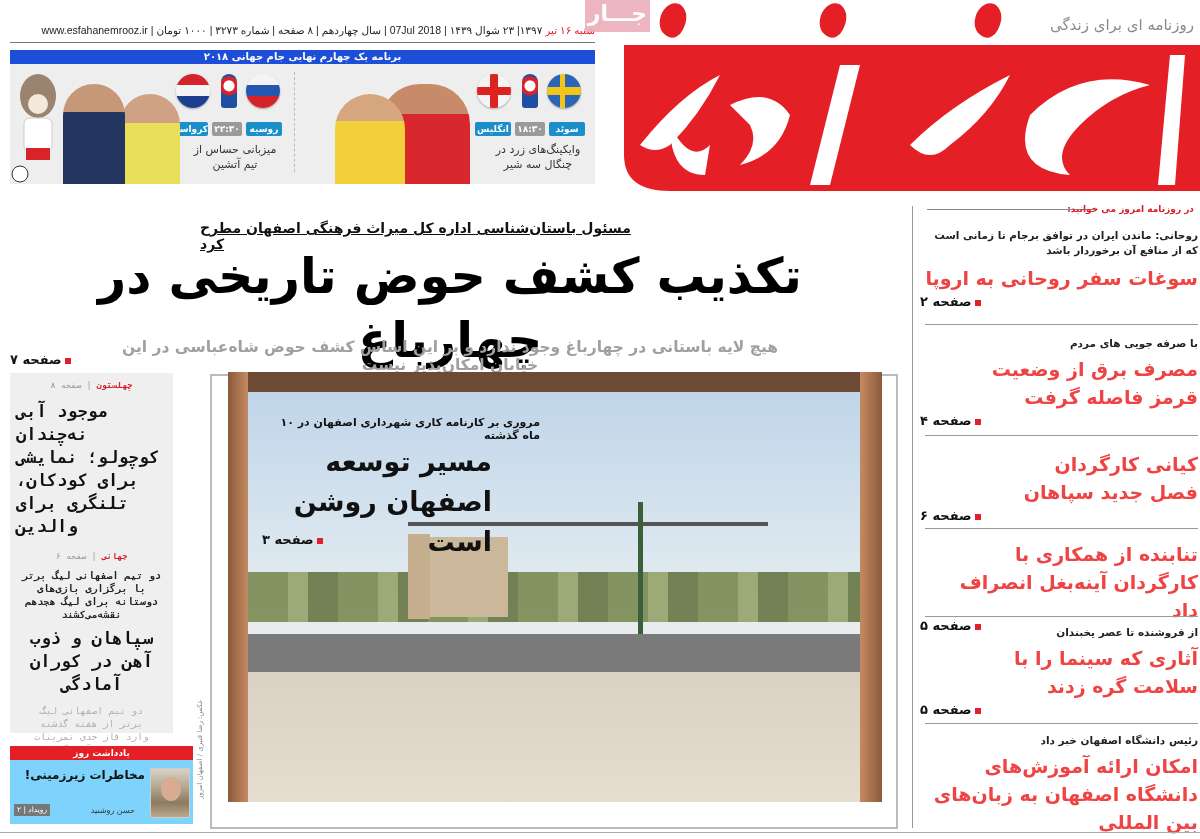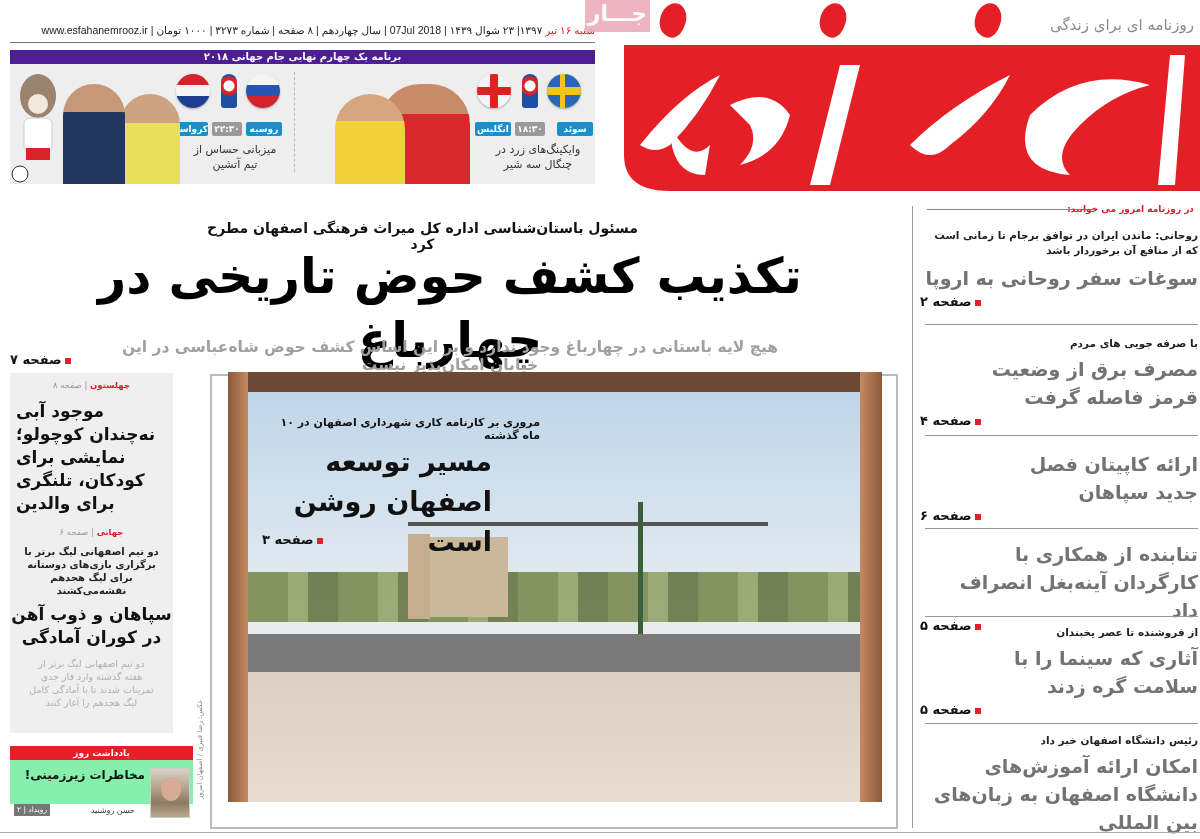--- a/index.html
+++ b/index.html
@@ -14,54 +14,54 @@
   .dateline-rule { left: 10px; top: 42px; width: 585px; height: 1px; background: #777; }
 
   
   .watermark { left: 585px; top: 0; width: 65px; height: 32px; background: #e9a9b5; color: #fff; font-weight: bold; font-size: 22px; text-align: center; line-height: 28px; opacity: 0.85; }
 
   
   .logo { left: 610px; top: 45px; width: 590px; height: 146px; }
   .tagline { right: 6px; top: 16px; font-size: 15px; color: #8a8a8a; font-family: "DejaVu Sans", sans-serif; }
 
   
-  .wc-bar { left: 10px; top: 50px; width: 585px; height: 20px; background: #4c1d95; color: #fff; font-size: 10px; text-align: center; line-height: 14px; font-weight: bold; }
+  .wc-bar { left: 10px; top: 50px; width: 585px; height: 20px; background: #1d4ed8; color: #fff; font-size: 10px; text-align: center; line-height: 14px; font-weight: bold; }
   .wc-box { left: 10px; top: 64px; width: 585px; height: 120px; background: #eeeeee; overflow: hidden; }
   .wc-sep { left: 284px; top: 8px; width: 4px; height: 100px; border-left: 1px dashed #bbb; }
   .match { top: 0; width: 290px; height: 120px; }
   .match.m1 { right: 0; }
   .match.m2 { left: 0; }
   .flag { width: 34px; height: 34px; border-radius: 50%; position: absolute; top: 10px; overflow: hidden; box-shadow: 0 1px 2px rgba(0,0,0,.3); }
   .trophy { width: 16px; height: 34px; position: absolute; top: 10px; border-radius: 8px 8px 3px 3px; background: radial-gradient(circle at 50% 35%, #fff 0 5px, #d8232a 6px 9px, #1e4fa3 10px); }
   .pill { position: absolute; top: 58px; height: 14px; font-size: 9px; line-height: 14px; color: #fff; text-align: center; font-weight: bold; border-radius: 2px; }
   .pill.team { background: #1b8fc9; width: 36px; }
   .pill.time { background: #9a9a9a; width: 30px; }
   .match-cap { position: absolute; top: 78px; width: 90px; font-size: 11px; line-height: 15px; color: #333; text-align: center; }
   .player { position: absolute; bottom: 0; border-radius: 40px 40px 0 0; }
   .mascot { position: absolute; left: 0; top: 0; width: 58px; height: 120px; }
 
   
-  .kicker { left: 200px; top: 220px; width: 445px; text-align: center; font-size: 14px; font-weight: bold; color: #111; }
+  .kicker { left: 200px; top: 220px; width: 445px; text-align: left; font-size: 14px; font-weight: bold; color: #111; text-decoration: underline; }
   .headline { left: 20px; top: 245px; width: 860px; text-align: center; font-size: 49px; font-weight: 900; color: #000; letter-spacing: -1px; line-height: 64px; font-family: "DejaVu Sans", sans-serif; }
   .subline { left: 100px; top: 338px; width: 700px; text-align: center; font-size: 15.5px; color: #a0a0a0; font-weight: bold; }
   .page-ref { font-size: 13px; color: #111; font-weight: bold; white-space: nowrap; }
   .page-ref .sq { display: inline-block; width: 6px; height: 6px; background: #e0202a; margin-left: 3px; vertical-align: middle; }
   .main-ref { left: 10px; top: 352px; }
 
   
-  .leftcol { left: 10px; top: 373px; width: 163px; height: 360px; background: #efefef; }
+  .leftcol { left: 10px; top: 373px; width: 163px; height: 360px; background: #efefef; font-family: Liberation Mono, monospace; }
   .sec-label { font-size: 8.5px; color: #999; text-align: center; margin-top: 7px; }
   .sec-label .tag { color: #d81f2a; font-weight: bold; }
   .lc-head1 { margin-top: 10px; font-size: 17px; line-height: 23px; text-align: left; font-weight: bold; color: #111; padding: 0 6px; }
   .lc-kicker { font-size: 10px; line-height: 13px; text-align: center; font-weight: bold; color: #222; padding: 0 10px; margin-top: 8px; }
   .lc-head2 { font-size: 17px; line-height: 23px; text-align: center; font-weight: bold; color: #111; margin-top: 6px; }
   .lc-body { font-size: 9.5px; line-height: 13px; text-align: center; color: #b0b0b0; padding: 0 18px; margin-top: 8px; }
 
   
-  .note { left: 10px; top: 746px; width: 183px; height: 58px; background: #86efac; }
+  .note { left: 10px; top: 746px; width: 183px; height: 78px; background: #7dd3fc; }
   .note-bar { height: 14px; background: #e41f26; color: #fff; font-size: 9px; line-height: 14px; text-align: center; font-weight: bold; }
   .note-photo { position: absolute; left: 140px; top: 22px; width: 40px; height: 50px; background: linear-gradient(#d8d2c6, #b3a48e 40%, #8c7a62 70%, #b9a98d); border: 1px solid #ccc; }
   .note-face { position: absolute; left: 10px; top: 8px; width: 20px; height: 24px; border-radius: 50%; background: #d8ab92; }
   .note-title { position: absolute; right: 48px; top: 22px; font-size: 12px; font-weight: bold; color: #111; }
   .note-author { position: absolute; right: 58px; top: 60px; font-size: 8px; color: #333; }
   .note-tag { position: absolute; left: 4px; top: 58px; height: 12px; background: #777; color: #fff; font-size: 7.5px; line-height: 12px; padding: 0 3px; }
 
   
   .photo-frame { left: 210px; top: 374px; width: 688px; height: 455px; border: 2px solid #bbb; background: #fff; }
   .photo { left: 228px; top: 372px; width: 654px; height: 430px; overflow: hidden; background: linear-gradient(#bcd3e8 0%, #dae6ef 40%, #e8ecef 55%); }
@@ -79,21 +79,21 @@
   .photo-head { position: absolute; left: 34px; top: 70px; width: 230px; font-size: 27px; line-height: 40px; font-weight: bold; color: #111; text-align: right; }
   .photo-ref { position: absolute; left: 34px; top: 160px; }
   .photo-credit { left: 196px; top: 700px; width: 14px; height: 130px; font-size: 7px; color: #888; writing-mode: vertical-rl; transform: rotate(180deg); white-space: nowrap; }
 
   
   .rc-lead { left: 920px; top: 204px; font-size: 9px; color: #d81f2a; font-weight: bold; white-space: nowrap; }
   .rc-lead-rule { left: 927px; top: 209px; width: 168px; height: 1px; background: #888; }
   .rc-vrule { left: 912px; top: 206px; width: 1px; height: 622px; background: #999; }
   .rc-item { position: absolute; left: 920px; width: 278px; text-align: right; }
   .rc-kicker { font-size: 10.5px; line-height: 15px; color: #222; font-weight: bold; }
-  .rc-head { font-size: 19px; line-height: 28px; font-weight: bold; color: #737373; }
+  .rc-head { font-size: 19px; line-height: 28px; font-weight: bold; color: #ef4444; }
   .rc-ref { text-align: left; margin-top: 2px; }
   .rc-rule { position: absolute; left: 925px; width: 273px; height: 1px; background: #999; }
 
   .bottom-rule { left: 0; top: 832px; width: 1200px; height: 1px; background: #aaa; }
 </style>
 </head>
 <body>
 
 <div class="abs dateline">
   <span class="day">شنبه ۱۶ تیر</span>
@@ -130,21 +130,21 @@
 
   <div class="abs match m1">
     <div class="flag" style="right:14px;background:linear-gradient(90deg,#2a66b5 0 38%,#f3c41a 38% 54%,#2a66b5 54%);">
       <div style="position:absolute;left:0;top:13px;width:34px;height:8px;background:#f3c41a;"></div>
     </div>
     <div class="trophy" style="right:57px;"></div>
     <div class="flag" style="right:84px;background:#f4f4f4;">
       <div style="position:absolute;left:13px;top:0;width:8px;height:34px;background:#d22;"></div>
       <div style="position:absolute;left:0;top:13px;width:34px;height:8px;background:#d22;"></div>
     </div>
-    <div class="pill team" style="right:2px;">سوئد</div>
+    <div class="pill team" style="right:10px;">سوئد</div>
     <div class="pill time" style="right:50px;">۱۸:۳۰</div>
     <div class="pill team" style="right:84px;">انگلیس</div>
     <div class="match-cap" style="right:12px;">وایکینگ‌های زرد در چنگال سه شیر</div>
     <div class="player" style="right:125px;width:90px;height:100px;background:linear-gradient(#c78b6a 0 30%,#d8282d 30%);"></div>
     <div class="player" style="right:190px;width:70px;height:90px;background:linear-gradient(#d6a77e 0 30%,#f1d03a 30%);"></div>
   </div>
 
   <div class="abs match m2">
     <div class="flag" style="right:20px;background:linear-gradient(#f4f4f4 0 33%,#2556b0 33% 66%,#d3232b 66%);"></div>
     <div class="trophy" style="right:63px;"></div>
@@ -233,21 +233,21 @@
 <div class="rc-rule" style="top:324px;"></div>
 
 <div class="rc-item" style="top:336px;">
   <div class="rc-kicker">با صرفه جویی های مردم</div>
   <div class="rc-head" style="padding-left:60px;margin-top:4px;">مصرف برق از وضعیت قرمز فاصله گرفت</div>
   <div class="page-ref rc-ref"><span class="sq"></span><span>صفحه ۴</span></div>
 </div>
 <div class="rc-rule" style="top:435px;"></div>
 
 <div class="rc-item" style="top:450px;">
-  <div class="rc-head" style="padding-left:100px;">ارائه کاپیتان فصل جدید سپاهان</div>
+  <div class="rc-head" style="padding-left:100px;">کیانی کارگردان فصل جدید سپاهان</div>
   <div class="page-ref rc-ref"><span class="sq"></span><span>صفحه ۶</span></div>
 </div>
 <div class="rc-rule" style="top:528px;"></div>
 
 <div class="rc-item" style="top:540px;">
   <div class="rc-head" style="padding-left:30px;">تنابنده از همکاری با کارگردان آینه‌بغل انصراف داد</div>
   <div class="page-ref rc-ref" style="margin-top:-6px;"><span class="sq"></span><span>صفحه ۵</span></div>
 </div>
 <div class="rc-rule" style="top:616px;"></div>
 

